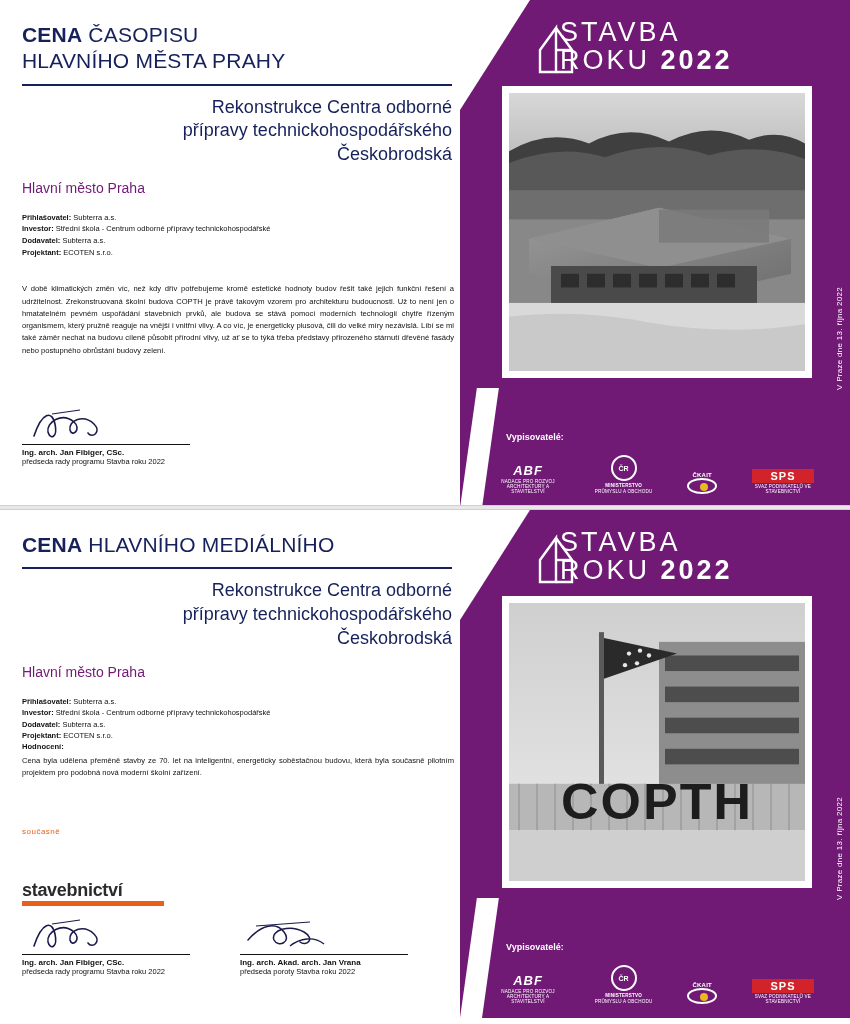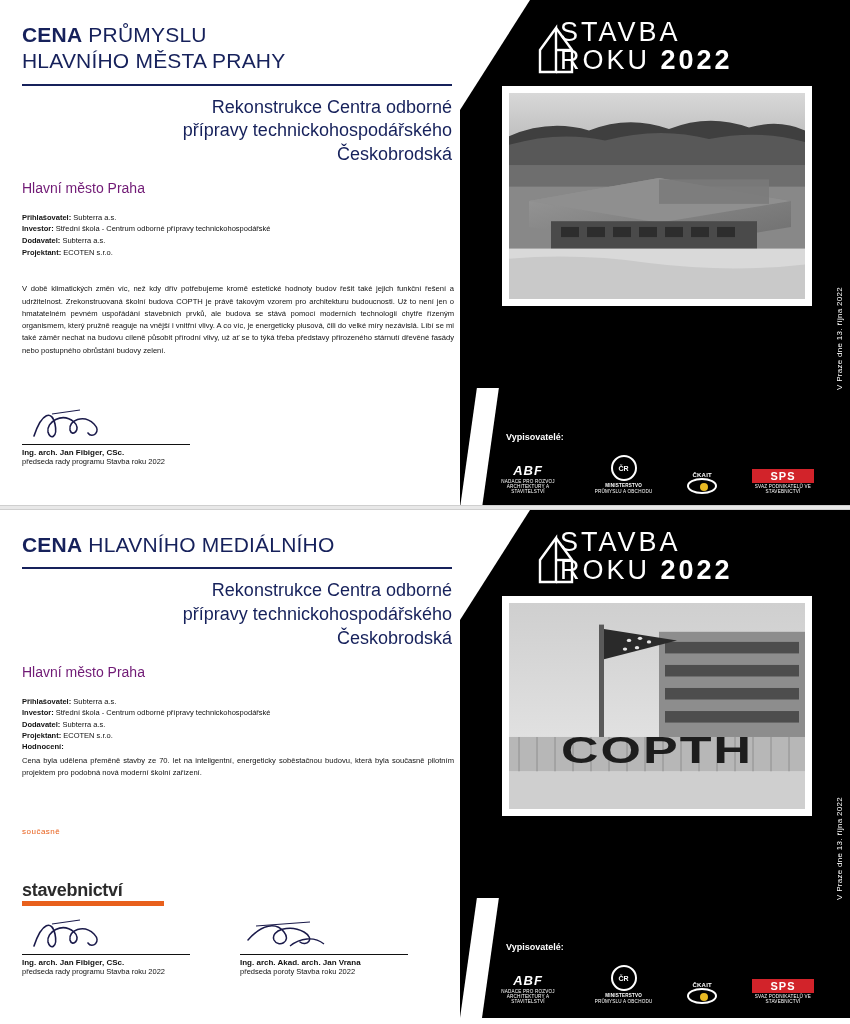--- a/index.html
+++ b/index.html
@@ -30,21 +30,21 @@
     background: #e8e8e8;
     border-top: 1px solid #cfcfcf;
     border-bottom: 1px solid #cfcfcf;
   }
 
   
   .right-panel {
     position: absolute;
     right: 0; top: 0;
     width: 390px; height: 100%;
-    background: #000000;
+    background: #701a75;
   }
   .panel-white-wedge {
     position: absolute;
     left: 0; top: 0;
     width: 0; height: 0;
     border-left: 70px solid #ffffff;
     border-bottom: 110px solid transparent;
   }
   .panel-white-wedge2 {
     position: absolute;
@@ -70,21 +70,21 @@
   }
   .sr-text2 {
     font-size: 27px; letter-spacing: 3px; font-weight: 400; line-height: 1.05;
     color: #fff;
   }
   .sr-year { font-weight: 700; }
 
   .photo-frame {
     position: absolute;
     left: 42px; top: 86px;
-    width: 310px; height: 220px;
+    width: 310px; height: 292px;
     border: 7px solid #ffffff;
     background: #888;
     overflow: hidden;
   }
   .photo-frame .ph-inner { width: 100%; height: 100%; position: relative; }
 
   .date-vert {
     position: absolute;
     right: 6px; bottom: 118px;
     color: #ffffff;
@@ -225,21 +225,21 @@
 </style>
 </head>
 <body>
 
 <div class="page">
 
   <div class="certificate" id="cert-0">
 
     <div class="left-content">
       <div class="award-title">
-        <b>CENA</b><span> PRŮMYSLU</span><br>
+        <b>CENA</b><span> ČASOPISU</span><br>
         <span>HLAVNÍHO MĚSTA PRAHY</span>
       </div>
       <div class="rule"></div>
       <div class="project-name">
         <span>Rekonstrukce Centra odborné</span><br>
         <span>přípravy technickohospodářského</span><br>
         <span>Českobrodská</span>
       </div>
       <div class="investor-line">Hlavní město Praha</div>
 

